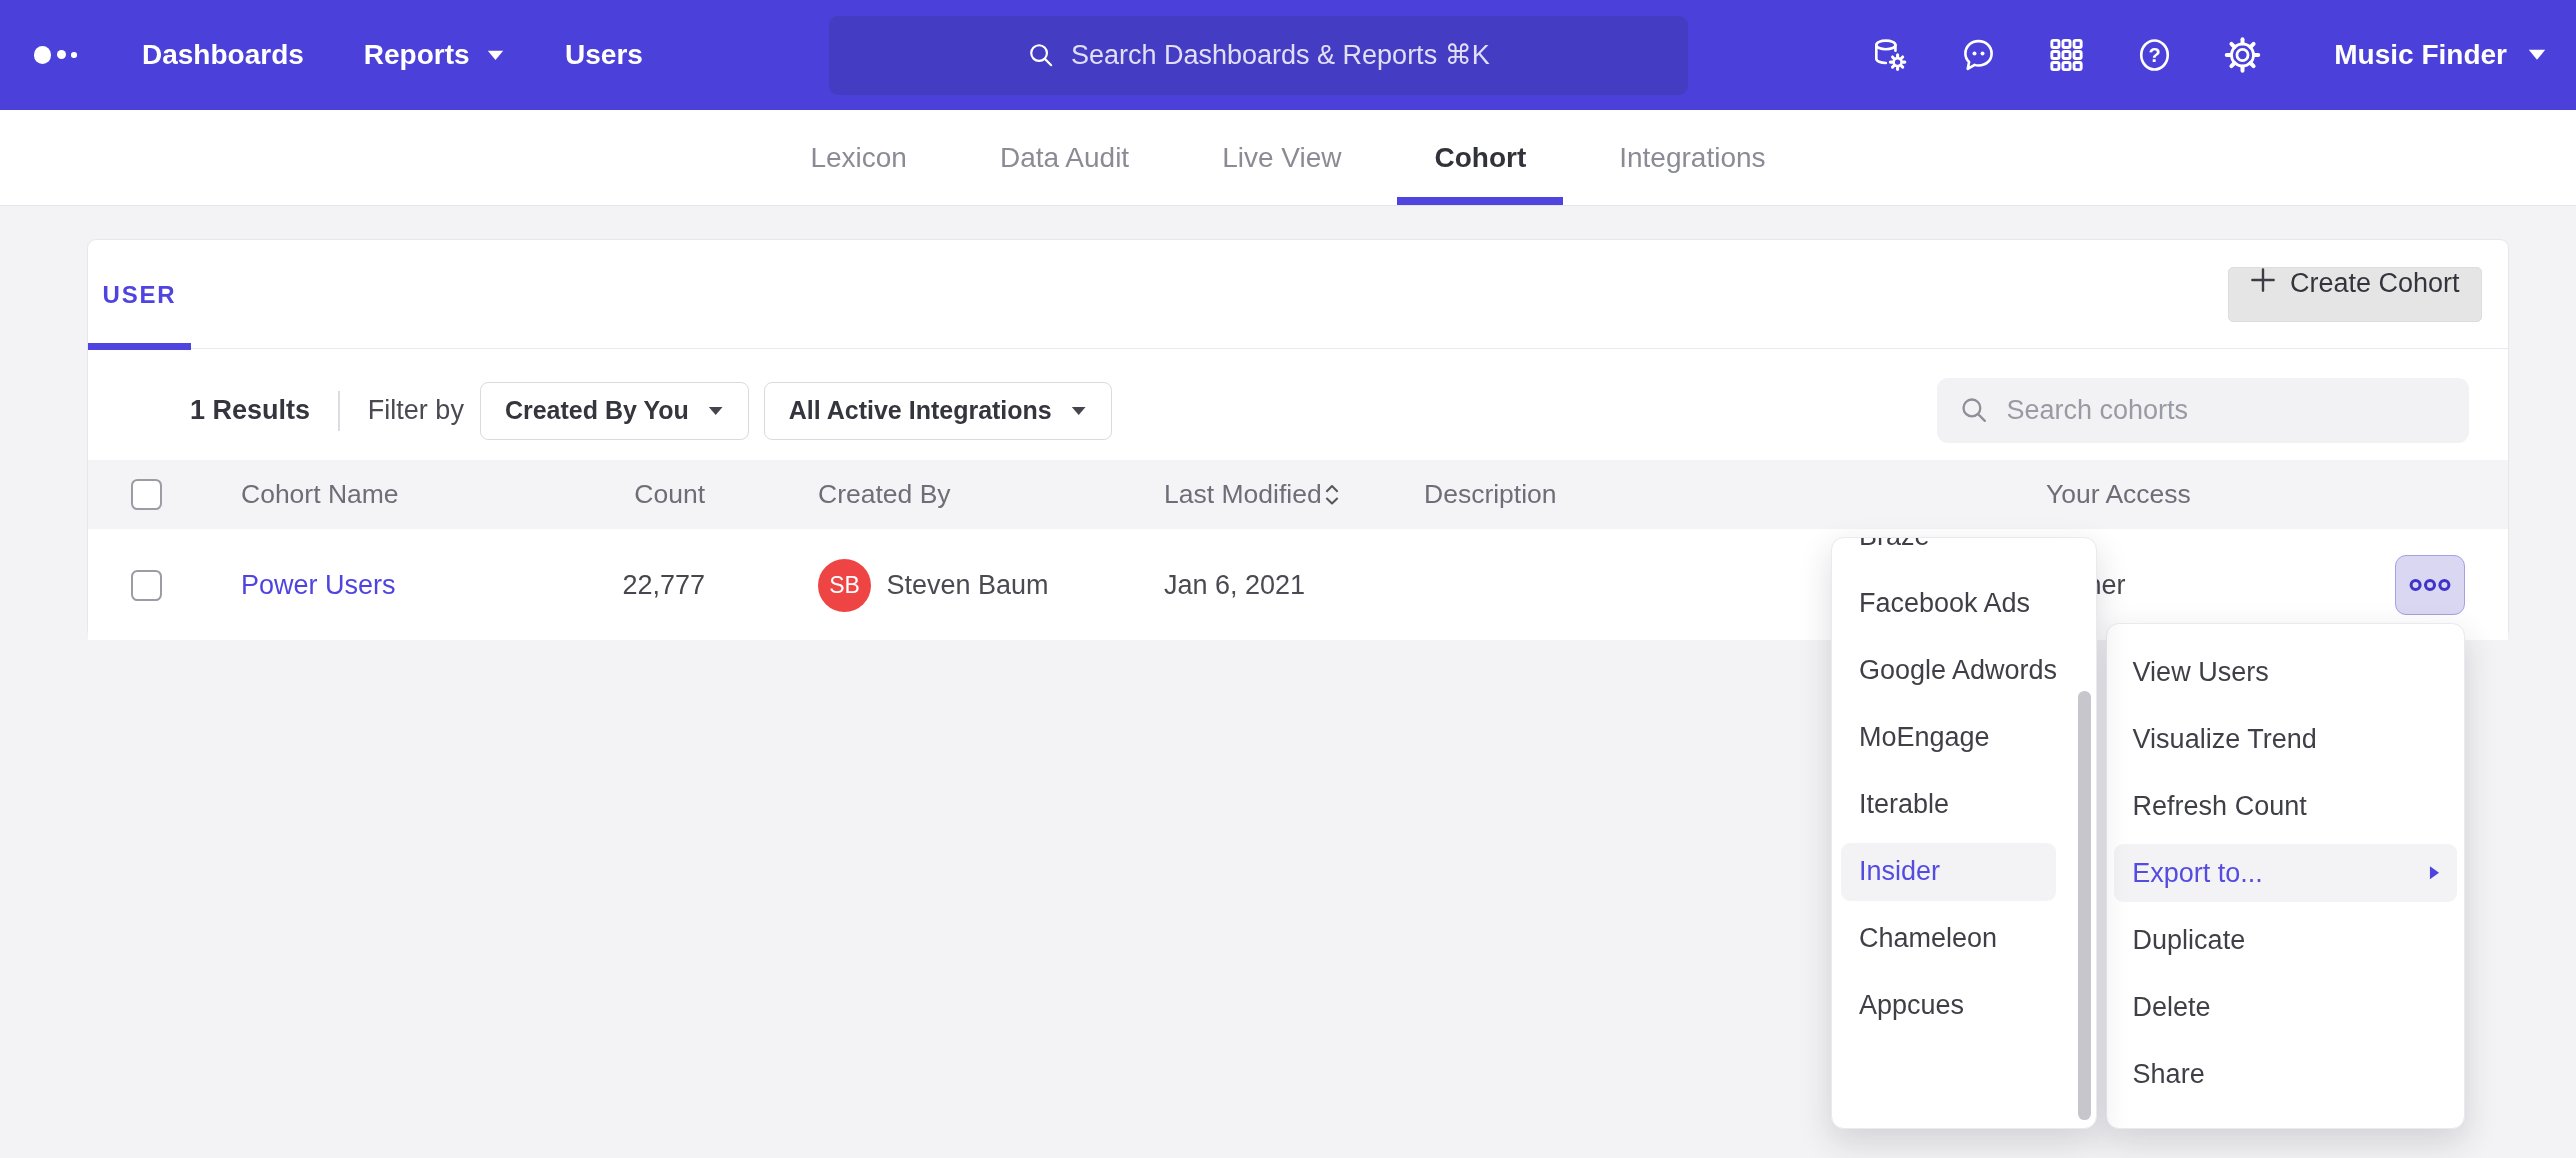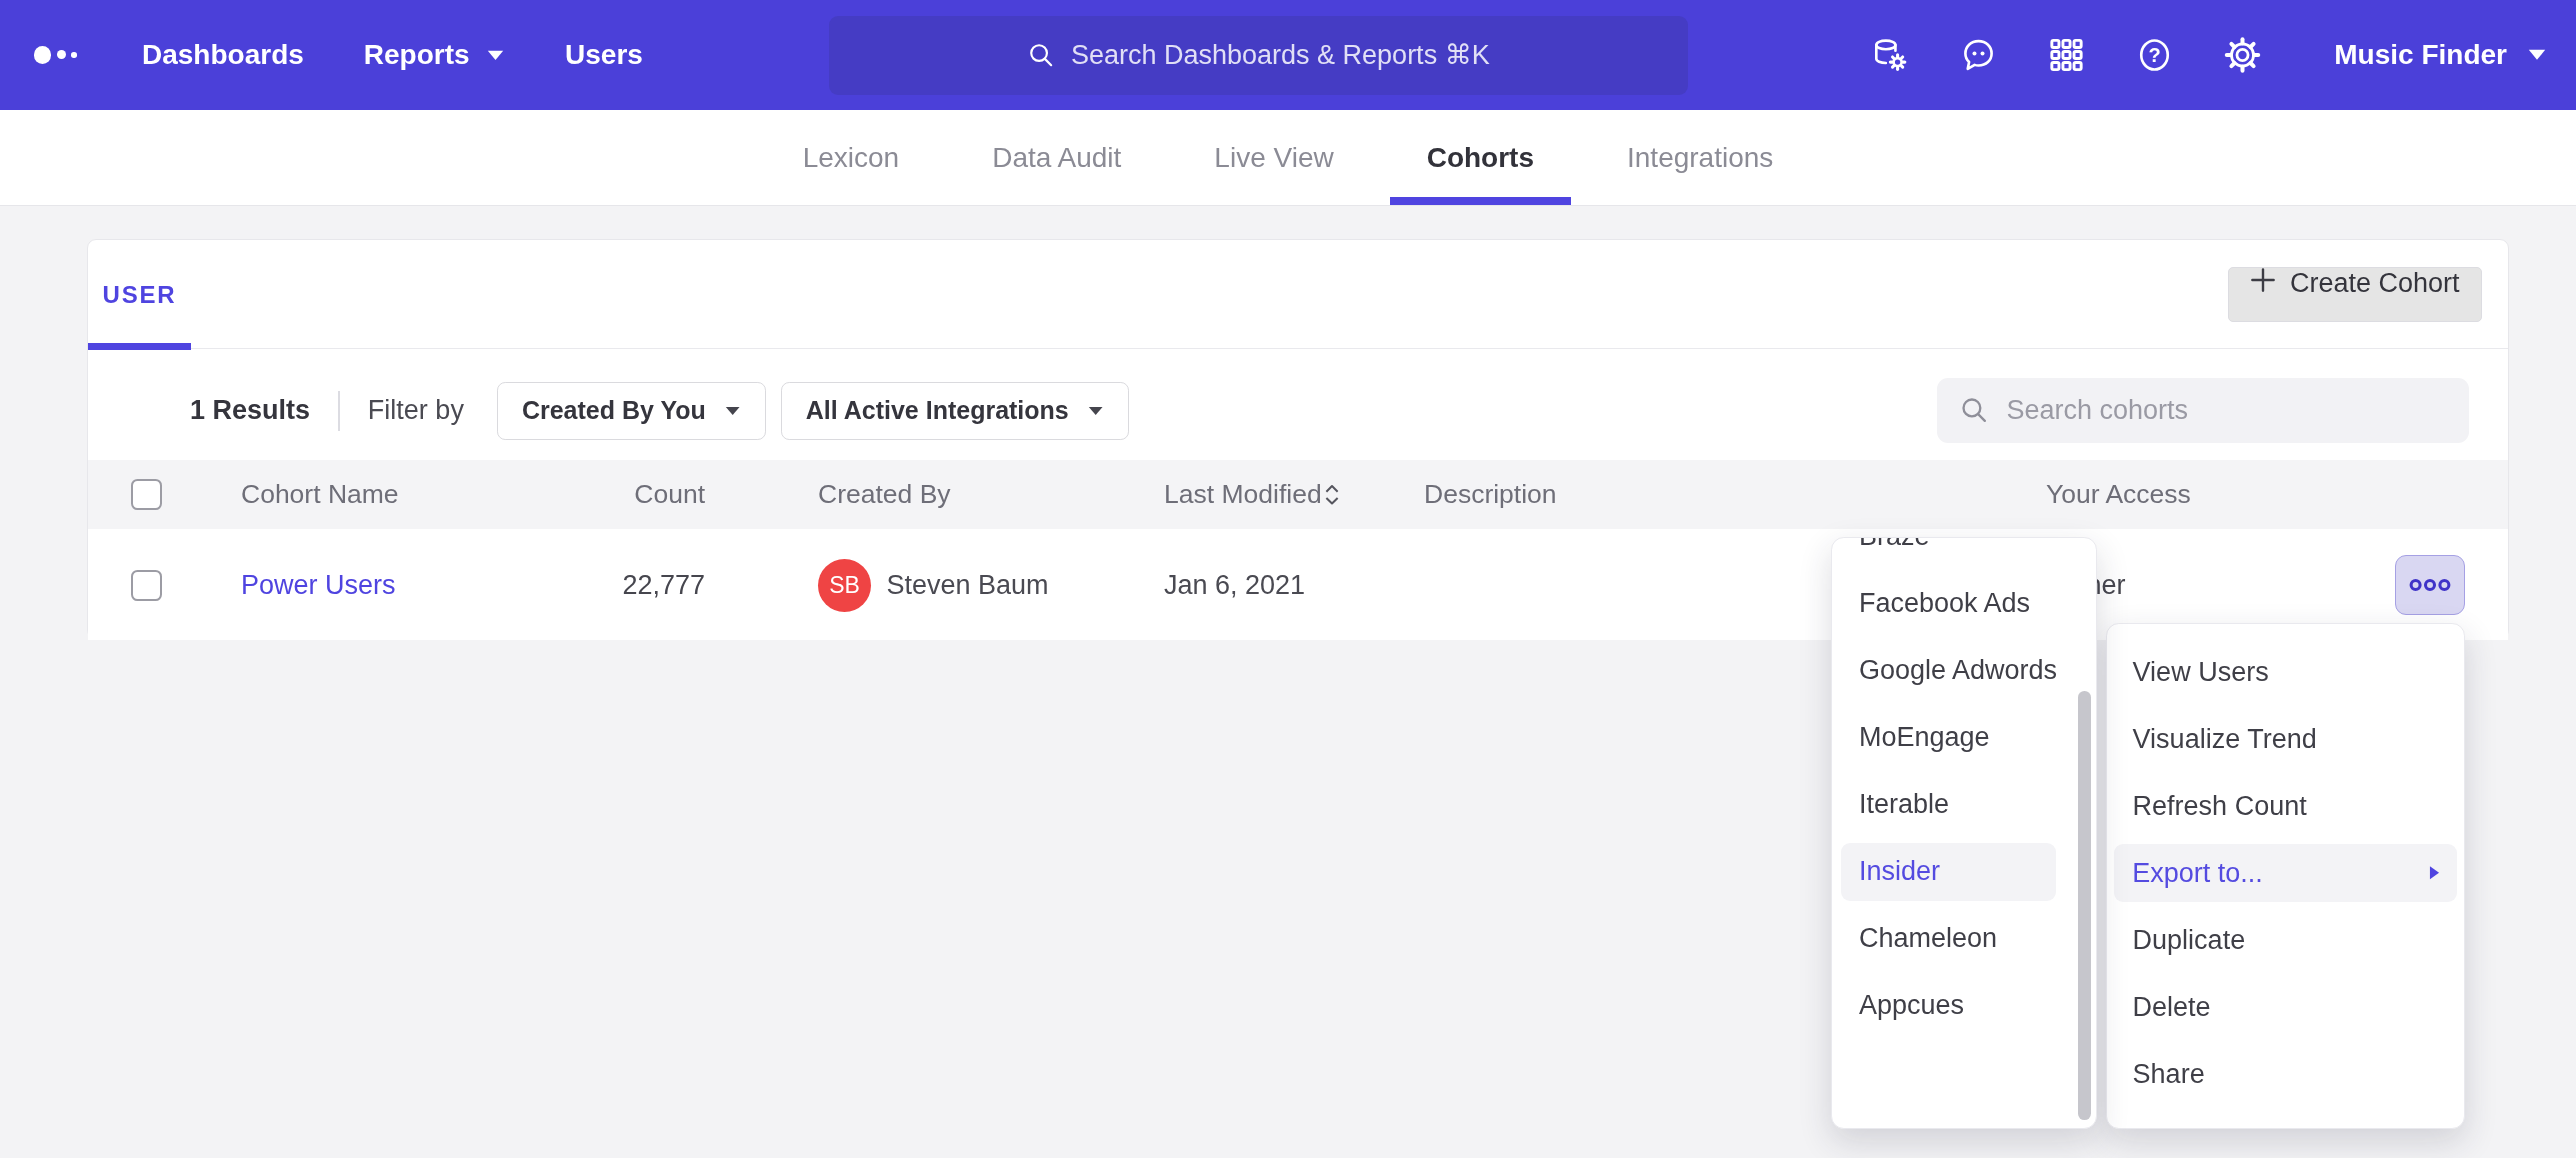--- a/index.html
+++ b/index.html
@@ -40,21 +40,21 @@
               justify-content:center; cursor:pointer; }
   .user-tab span { color:#4f44e0; font-size:24px; font-weight:700; letter-spacing:1.8px; }
   .user-tab::after { content:""; position:absolute; left:0; bottom:-0.9px; width:103px; height:7.3px; background:#4f44e0; }
   .create-btn { position:absolute; right:25.6px; top:27px; width:254px; height:55px; background:#e5e5e5;
                 border:1.4px solid #dcdce1; border-radius:5px; display:flex; align-items:flex-start; justify-content:center;
                 gap:14.6px; font-size:27px; font-weight:500; color:#34343c; cursor:pointer; font-family:inherit; }
 
   .filters { position:absolute; left:0; top:115px; right:0; height:111px; display:flex; align-items:center; padding-left:102px; }
   .results { font-size:27px; font-weight:600; color:#35353d; }
   .vdiv { width:1.8px; height:40px; background:#dcdce2; margin:0 28px; }
-  .filterby { font-size:27px; font-weight:500; color:#4a4a52; margin-right:33px; }
+  .filterby { font-size:27px; font-weight:500; color:#4a4a52; margin-right:16px; }
   .dd { height:58px; border:1.4px solid #dadade; border-radius:8.2px; background:#fff; display:flex; align-items:center;
         gap:18px; padding:0 24px; font-size:25px; font-weight:600; color:#35353d; margin-right:14.6px; cursor:pointer; font-family:inherit; }
   .cohort-search { margin-left:auto; margin-right:39px; width:532px; height:65px; border-radius:11px; background:#f2f2f5;
                    display:flex; align-items:center; gap:16.4px; padding:0 22px; }
   .cohort-search input { flex:1; border:none; outline:none; background:transparent; font-size:27px; color:#3c3c44; font-family:inherit; }
   .cohort-search input::placeholder { color:#9a9aa4; }
 
   .thead { position:absolute; left:0; top:220px; right:0; height:69px; background:#f4f4f6;
            font-size:26.5px; font-weight:500; color:#6e6e78; }
   .trow  { position:absolute; left:0; top:290px; right:0; height:110px; background:#fff; font-size:27px; color:#4a4a52; }
@@ -196,21 +196,21 @@
     <div class="subtab">
         <span>Lexicon</span>
       </div>
     <div class="subtab">
         <span>Data Audit</span>
       </div>
     <div class="subtab">
         <span>Live View</span>
       </div>
     <div class="subtab active">
-        <span>Cohorts</span>
+        <span>Cohort</span>
       </div>
     <div class="subtab">
         <span>Integrations</span>
       </div>
   </div>
 
   <main class="card">
 
     <div class="card-head">
       <div class="user-tab">

